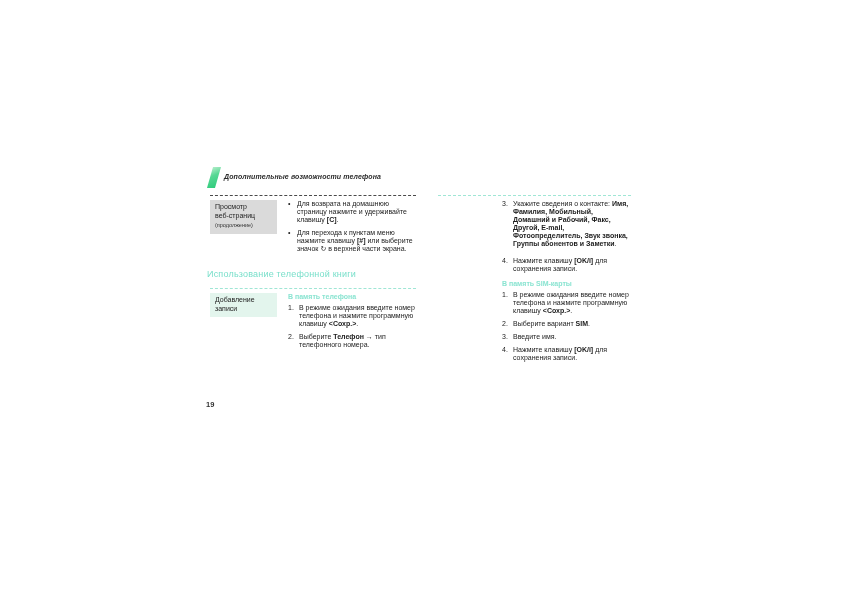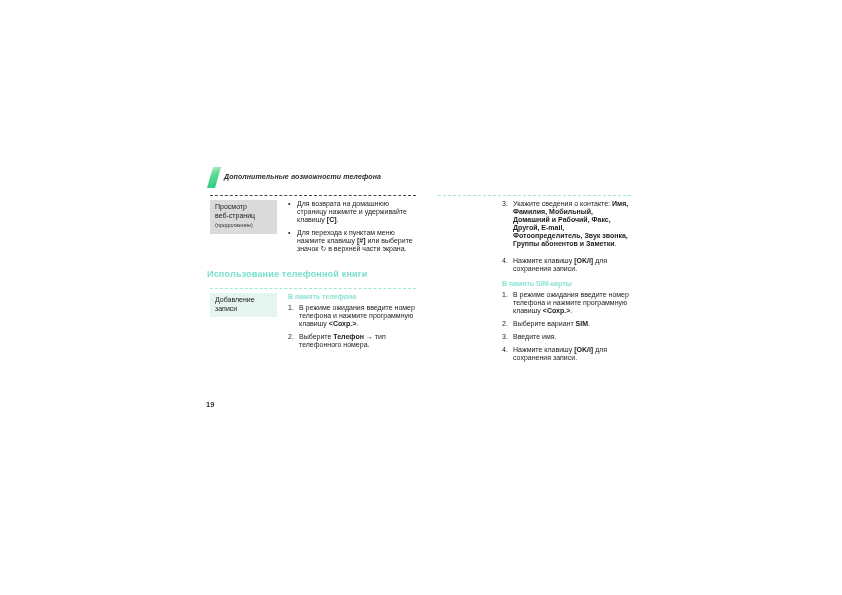--- a/index.html
+++ b/index.html
@@ -36,21 +36,21 @@
   ul.bullets li { position:relative; padding-left:9px; margin-bottom:5px; }
   ul.bullets li::before { content:"•"; position:absolute; left:0; top:0; font-size:7px; }
   
   .steps { margin:0; padding:0; list-style:none; }
   .step { display:flex; margin-bottom:5px; }
   .step .num { flex:none; width:11px; }
   .step .txt { flex:1; }
   .b { font-weight:bold; }
   
   .section-heading {
-    margin:11px 0 0 -3px; font-size:9px; font-weight:bold; color:#78dfca; letter-spacing:.2px;
+    margin:11px 0 0 -3px; font-size:9px; font-weight:normal; color:#78dfca; letter-spacing:.2px;
   }
   .sub-heading { margin:0 0 3px 0; font-size:7px; font-weight:bold; color:#8ae4d1; }
   .rule-after-heading { margin-top:9px; }
   .inline-icon { display:inline-block; font-size:7px; line-height:7px; color:#222; }
   .page-number { position:absolute; left:206px; top:400px; font-size:7.5px; font-weight:bold; color:#333; }
 </style>
 </head>
 <body>
 
 <div class="page">

